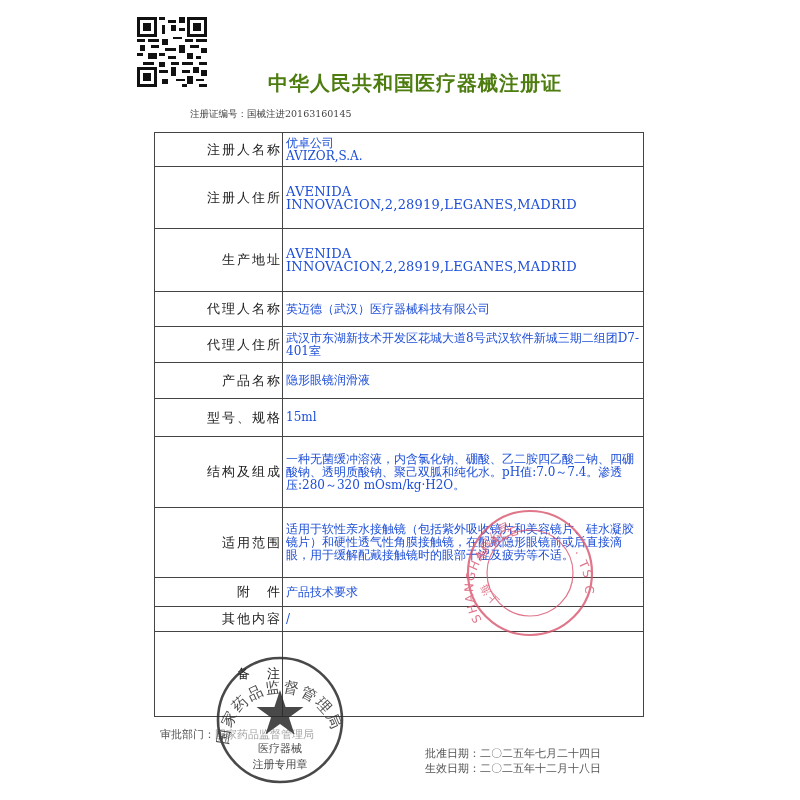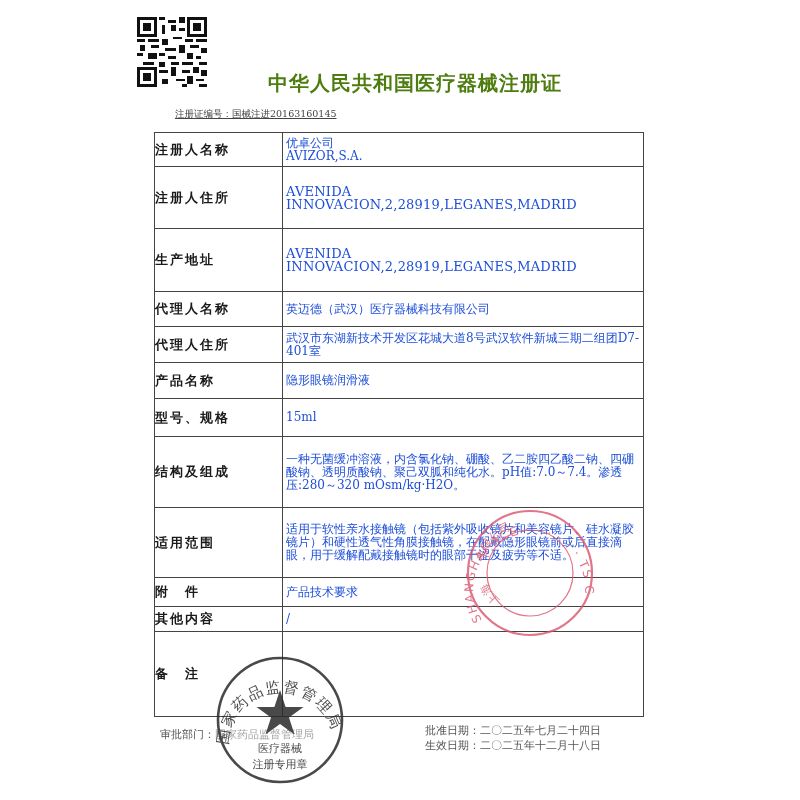--- a/index.html
+++ b/index.html
@@ -10,45 +10,45 @@
     }
     .qr {
       position: absolute; left: 137px; top: 17px; width: 70px; height: 70px;
     }
     .title {
       position: absolute; left: 268px; top: 70px; width: 400px;
       font-family: "DejaVu Sans", "Liberation Sans", sans-serif;
       font-size: 20px; font-weight: bold; letter-spacing: 1px; color: #4d7c0f;
     }
     .regno {
-      position: absolute; left: 175px; top: 108px;
-      font-size: 9.5px; color: #444; text-decoration: underline;
+      position: absolute; left: 190px; top: 108px;
+      font-size: 9.5px; color: #444;
     }
     table.cert {
       position: absolute; left: 154px; top: 132px; width: 490px;
       border-collapse: collapse; table-layout: fixed;
     }
     table.cert td {
       border: 1px solid #444; padding: 0; vertical-align: middle;
     }
     td.lbl {
-      width: 127px; text-align: left;
+      width: 127px; text-align: right;
       font-family: "DejaVu Sans", "Liberation Sans", sans-serif;
-      font-size: 13px; letter-spacing: 2px; color: #1a1a1a; font-weight: bold;
+      font-size: 13px; letter-spacing: 2px; color: #1a1a1a;
     }
     td.val {
       padding-left: 3px !important; padding-right: 4px !important;
       font-size: 12px; line-height: 13px; color: #1d4ed8;
     }
     td.val.big { font-size: 13px; letter-spacing: 0.2px; }
     .footer-left {
       position: absolute; left: 160px; top: 727px; font-size: 11px; color: #555;
     }
     .dates {
-      position: absolute; left: 425px; top: 723px; font-size: 11px;
+      position: absolute; left: 425px; top: 746px; font-size: 11px;
       line-height: 15px; color: #555;
     }
     .seal-svg { position: absolute; left: 0; top: 0; pointer-events: none; }
   </style>
 </head>
 <body>
 
 <svg class="qr" viewBox="0 0 25 25" shape-rendering="crispEdges">
   <rect x="0" y="0" width="25" height="25" fill="#fff"></rect>
   <g fill="#111">

